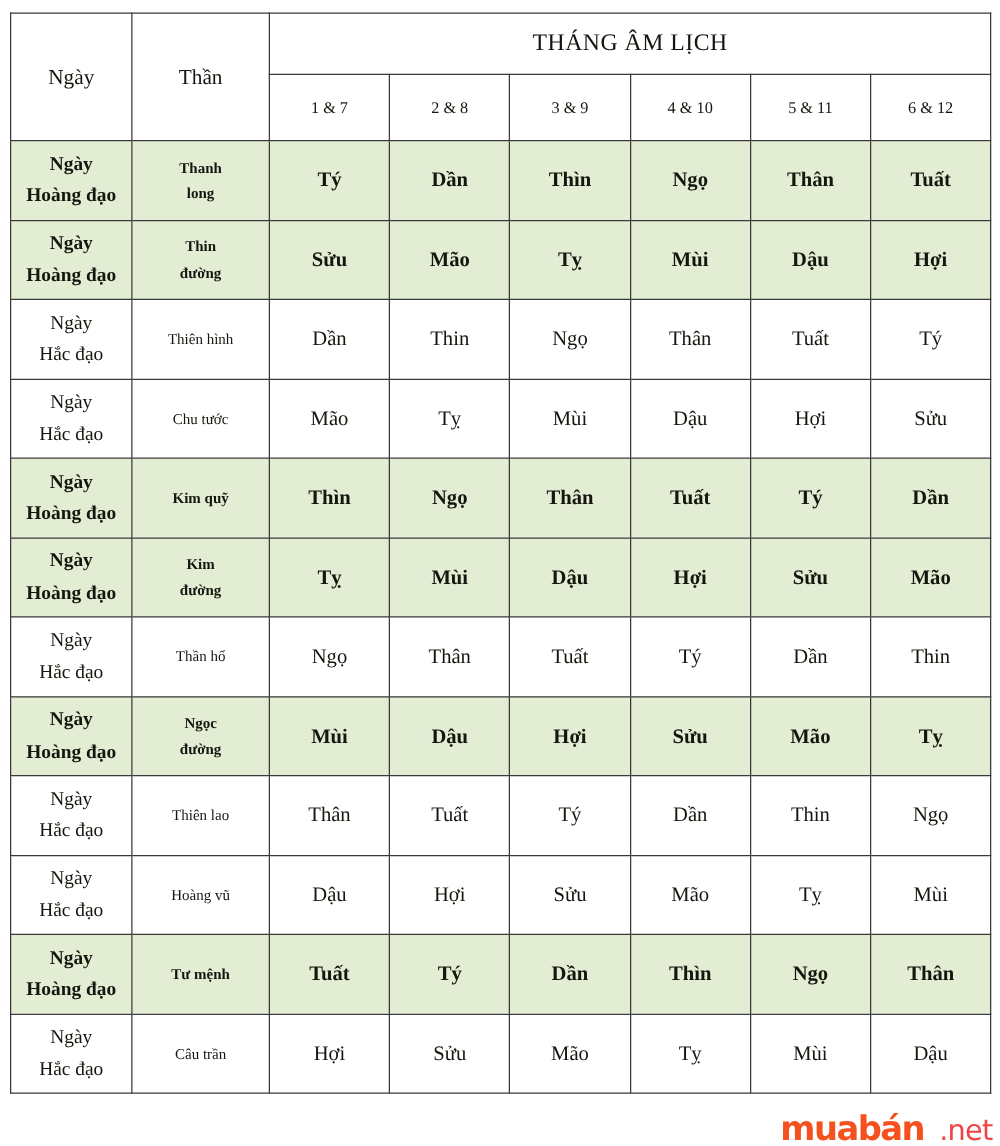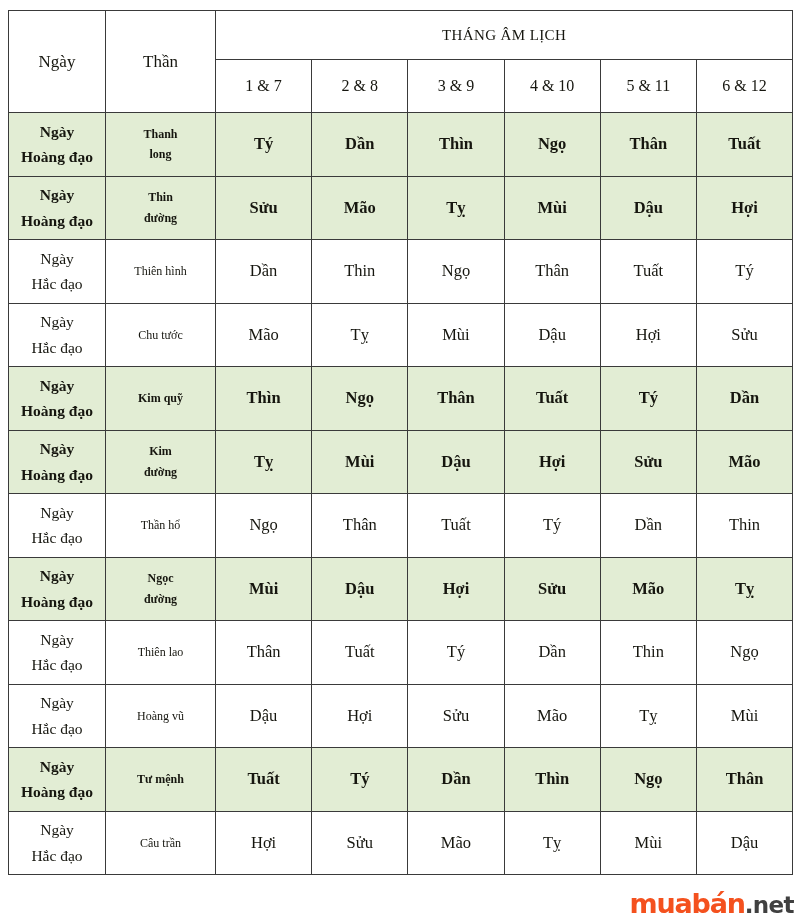--- a/index.html
+++ b/index.html
@@ -44,27 +44,27 @@
   col.c-month  { width: 96.2px; }
 
   
   th.hdr-ngay, th.hdr-than {
     font-weight: bold;
     font-size: 17px;
     height: 100px;
   }
   th.hdr-group {
     font-weight: bold;
-    font-size: 15px;
+    font-size: 19px;
     letter-spacing: 0.4px;
     height: 48px;
   }
   th.hdr-month {
     font-weight: bold;
-    font-size: 16px;
+    font-size: 13px;
     height: 52px;
   }
 
   
   tr.row-hd td { background: #e2edd4; font-weight: bold; }
   tr.row-ha td { background: #ffffff; font-weight: normal; }
 
   td.cell-ngay {
     font-size: 15.5px;
     line-height: 1.65;
@@ -92,24 +92,25 @@
     bottom: 0px;
     font-family: "DejaVu Sans", sans-serif;
     font-size: 27px;
     font-weight: bold;
     letter-spacing: -1.2px;
     line-height: 1;
     white-space: nowrap;
   }
   #watermark .wm-main { color: #f4511e; }
   #watermark .wm-tld  {
-    color: #404040;
+    color: #ef4444;
     font-size: 23px;
-    font-weight: bold;
+    font-weight: normal;
     letter-spacing: -0.6px;
+    margin-left: 12px;
   }
 </style>
 </head>
 <body>
 
 <div id="sheet">
   <table class="cal">
     <colgroup>
       <col class="c-ngay">
       <col class="c-than">

